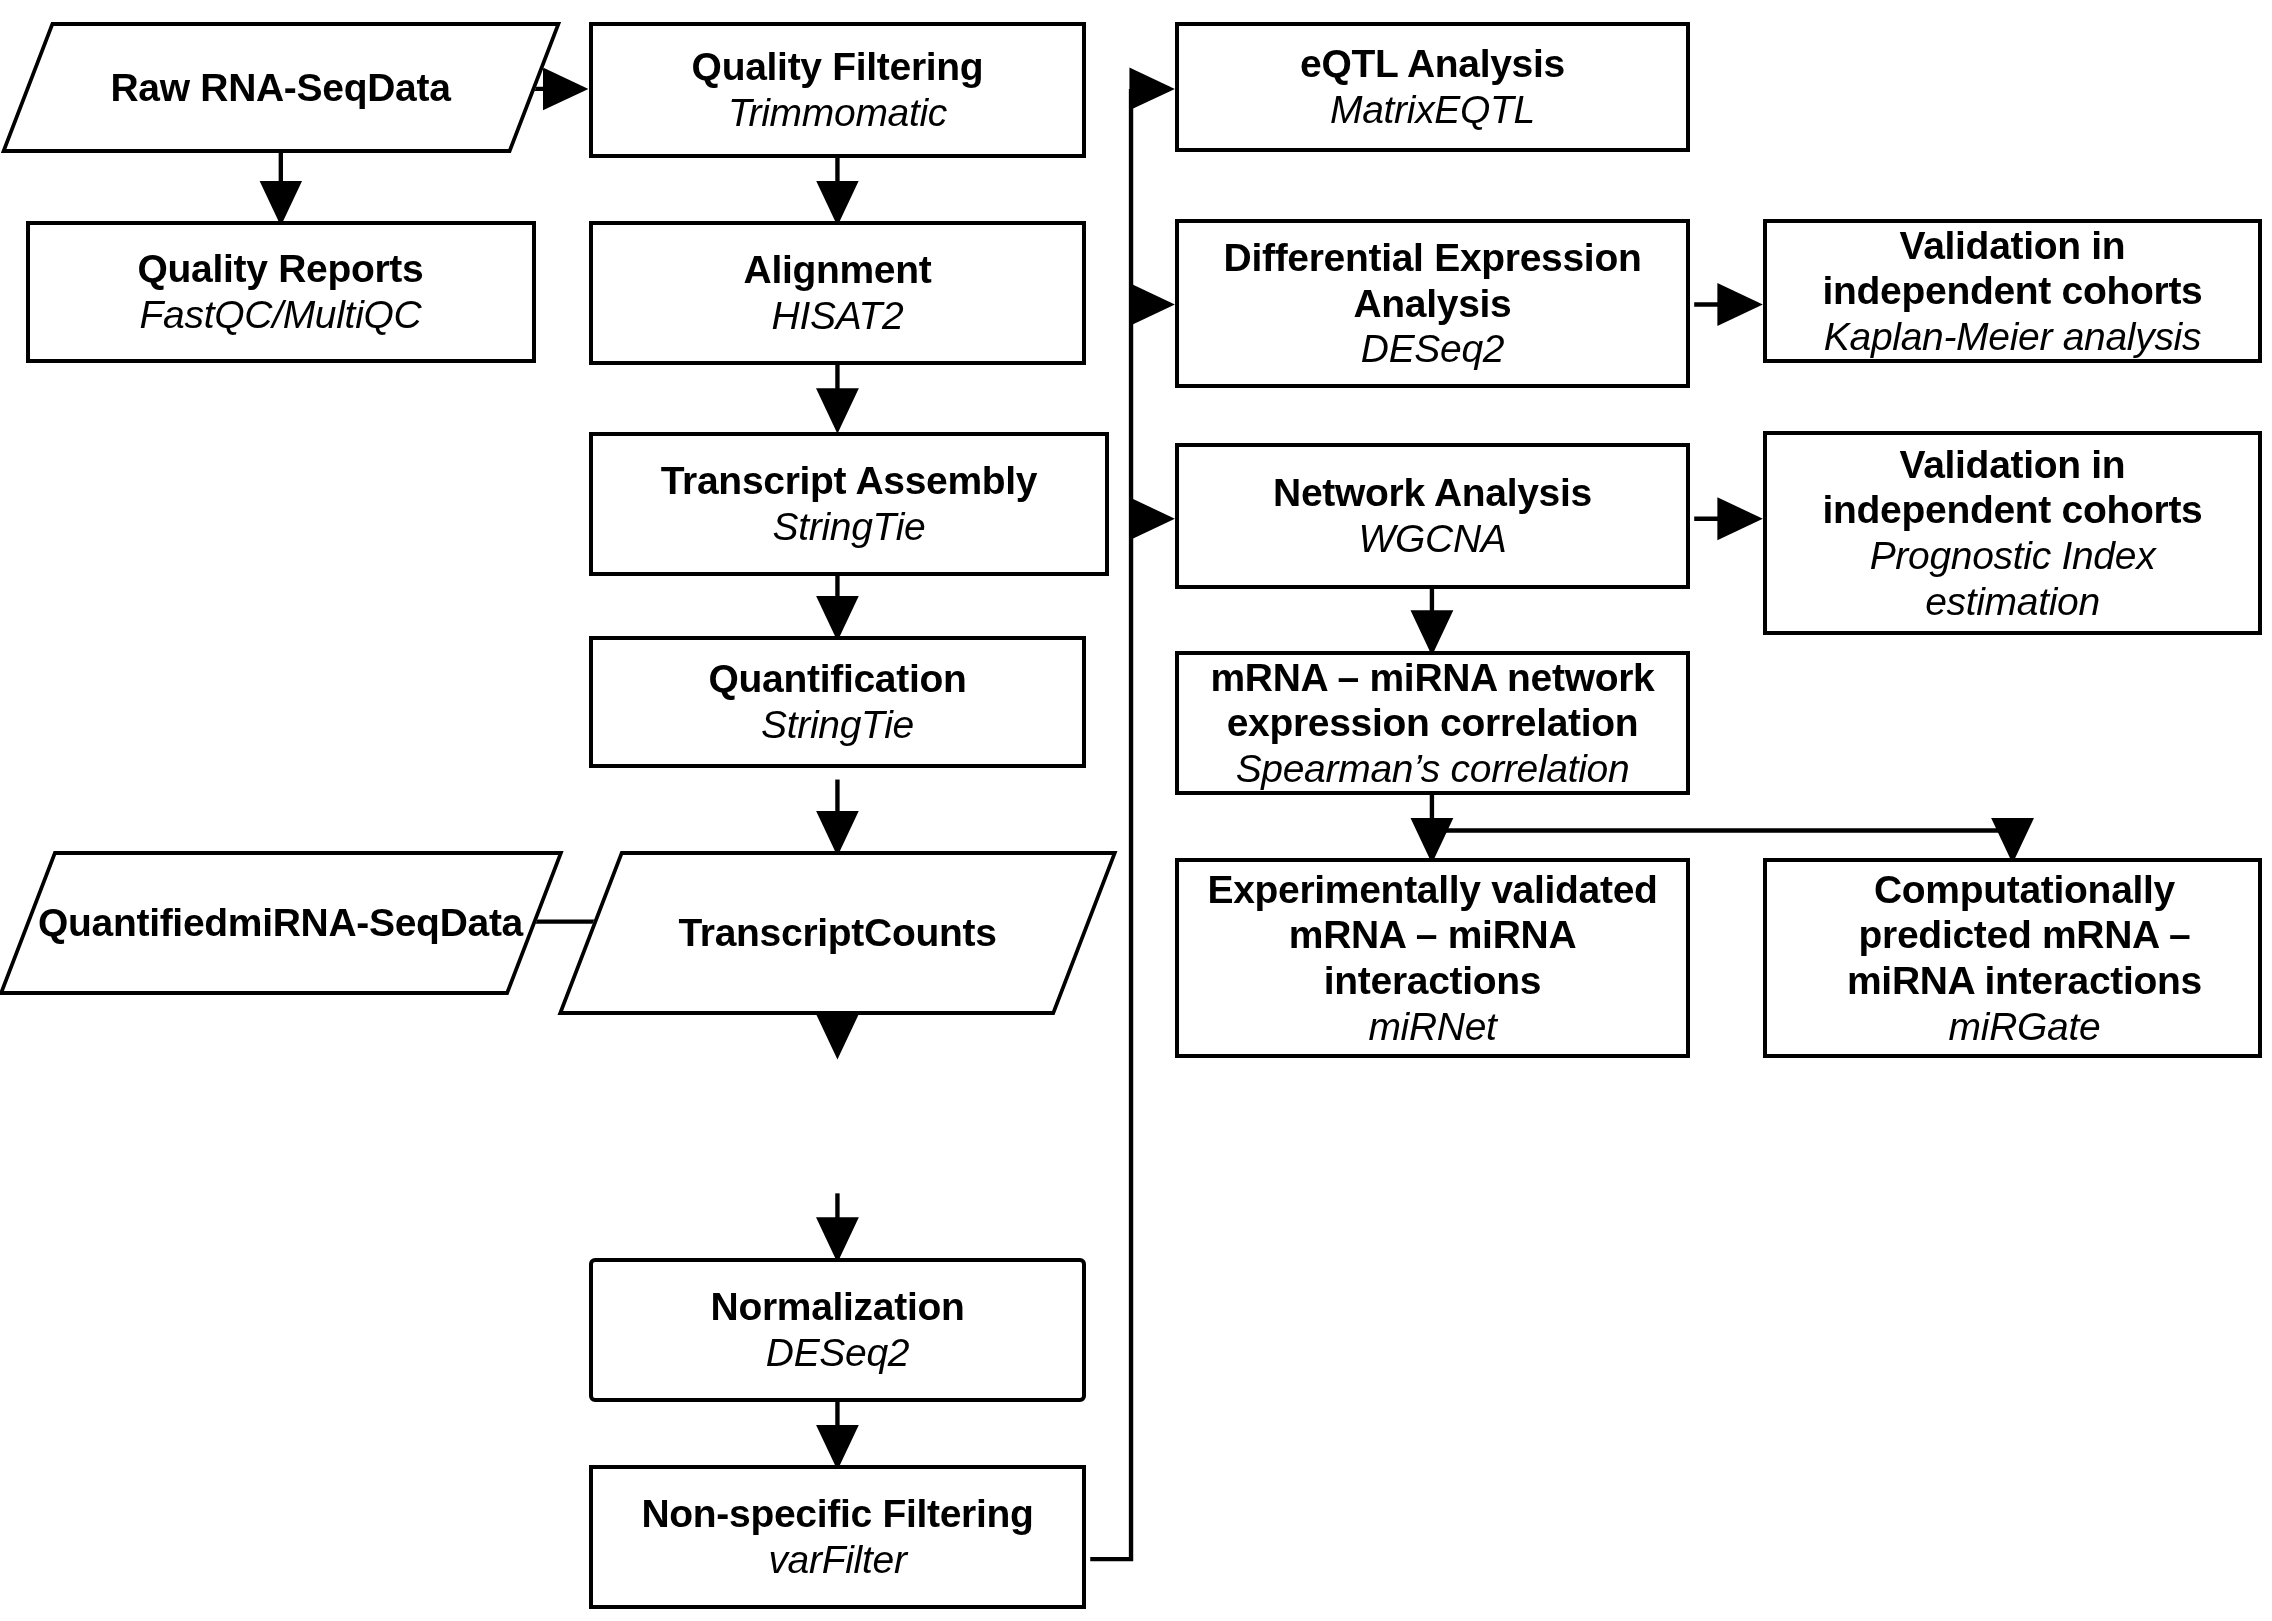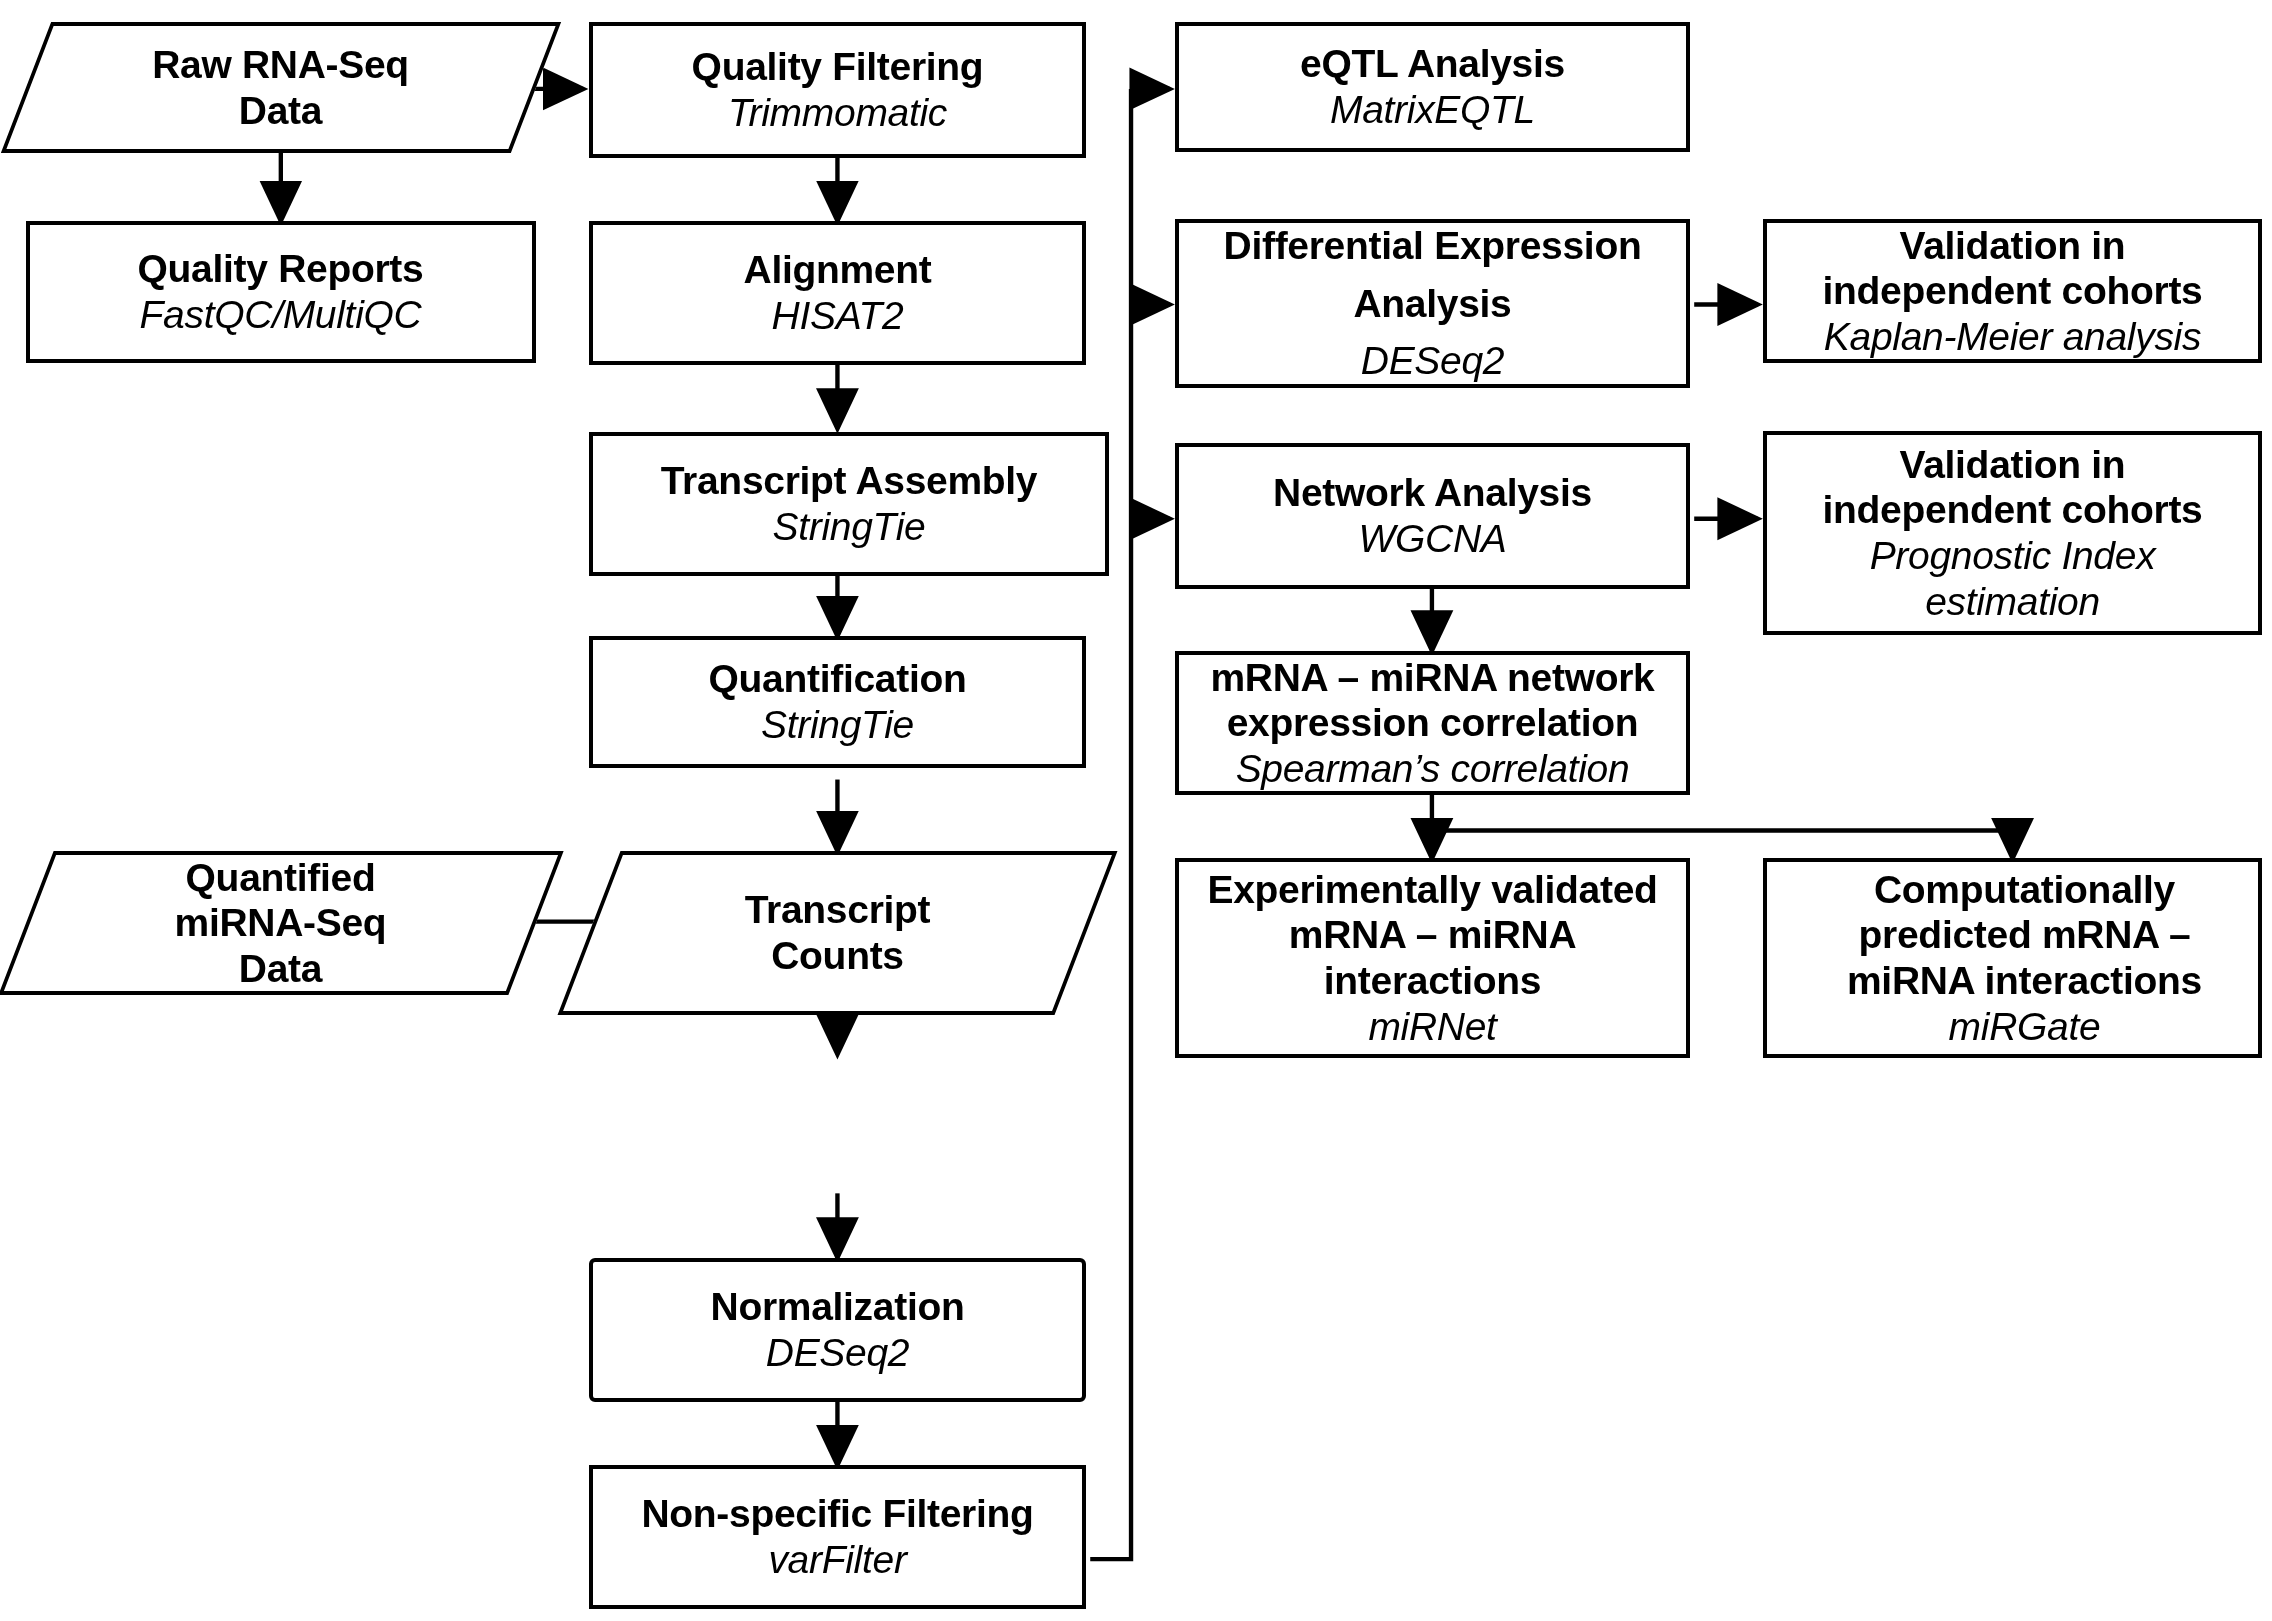--- a/index.html
+++ b/index.html
@@ -50,21 +50,21 @@
     left:0;top:0;right:0;bottom:0;
     border:4.4px solid #000;
     background:#ffffff;
     transform:skewX(-21deg);
     z-index:0;
   }
   .node.para .labels{
     position:relative;
     z-index:1;
     display:flex;
-    flex-direction:column;
+    flex-direction:row;
     align-items:center;
     justify-content:center;
     width:100%;
     height:100%;
   }
 </style>
 </head>
 <body>
 
 <div id="stage">
@@ -176,21 +176,21 @@
   <div class="node rect" style="left:589px;top:1465px;width:497px;height:144px;">
     <div class="title">Non-specific Filtering</div>
     <div class="tool">varFilter</div>
   </div>
 
   <div class="node rect" style="left:1175px;top:22px;width:515px;height:130px;">
     <div class="title">eQTL Analysis</div>
     <div class="tool">MatrixEQTL</div>
   </div>
 
-  <div class="node rect" style="left:1175px;top:219px;width:515px;height:169px;gap:12px;">
+  <div class="node rect" style="left:1175px;top:219px;width:515px;height:169px;">
     <div class="title">Differential Expression</div>
     <div class="title">Analysis</div>
     <div class="tool">DESeq2</div>
   </div>
 
   <div class="node rect" style="left:1175px;top:443px;width:515px;height:146px;">
     <div class="title">Network Analysis</div>
     <div class="tool">WGCNA</div>
   </div>
 

